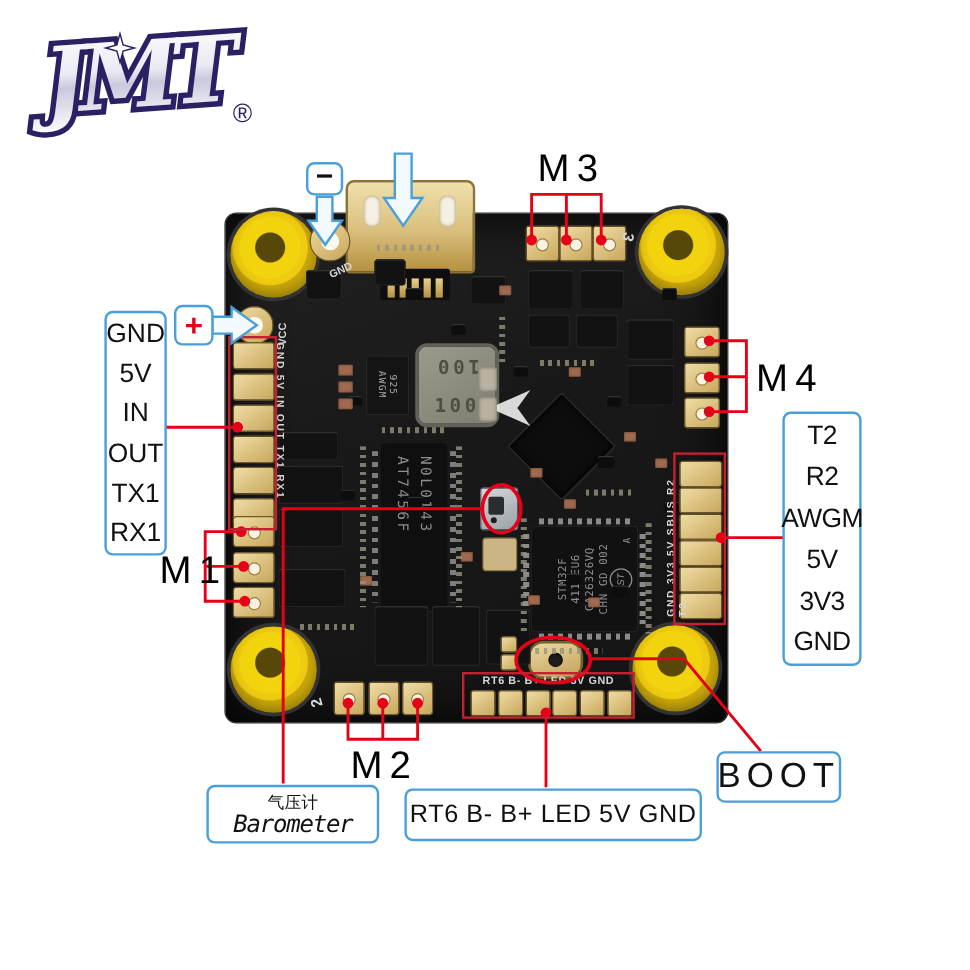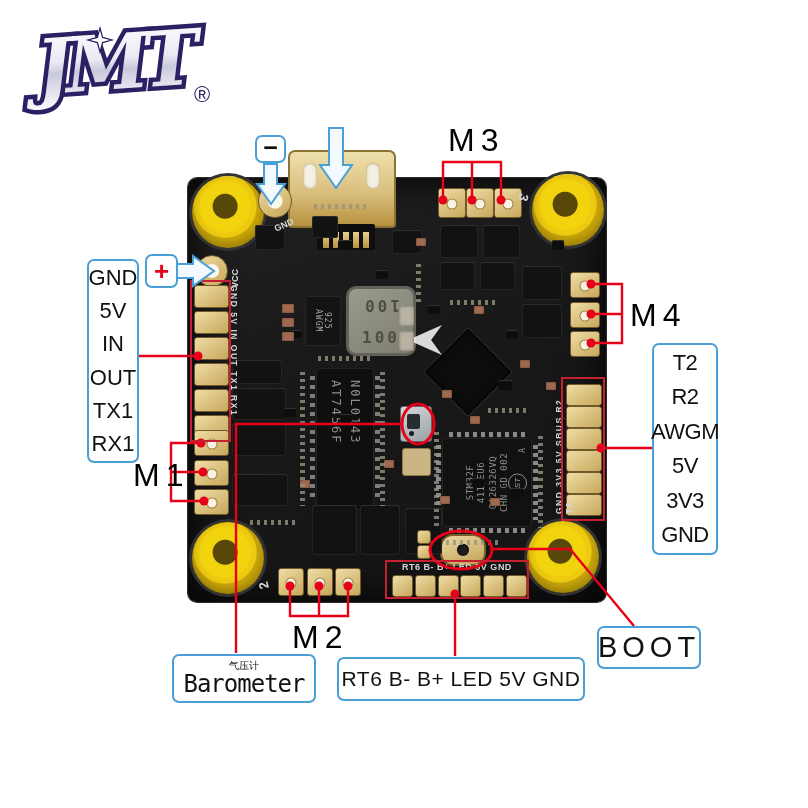--- a/index.html
+++ b/index.html
@@ -96,22 +96,22 @@
        color:#111;display:flex;align-items:center;justify-content:center;}
   #usb-box{left:300px;top:92px;width:70px;height:35px;font-size:27px;letter-spacing:2px;}
   #minus-box{left:255px;top:135px;width:31px;height:28px;font-size:25px;font-weight:bold;padding-bottom:3px;box-sizing:border-box;}
   #plus-box{left:145px;top:254px;width:29px;height:30px;font-size:26px;font-weight:bold;color:var(--accent-red,#e60018);}
   #left-pins-box{left:87px;top:259px;width:48px;height:200px;flex-direction:column;font-size:22px;}
   #left-pins-box .row{height:33.3px;display:flex;align-items:center;}
   #right-pins-box{left:652px;top:343px;width:62px;height:208px;flex-direction:column;font-size:22px;letter-spacing:-.5px;}
   #right-pins-box .row{height:34.6px;display:flex;align-items:center;}
   #boot-box{left:597px;top:626px;width:100px;height:39px;font-size:29px;letter-spacing:5px;}
   #baro-box{left:172px;top:654px;width:140px;height:45px;flex-direction:column;line-height:1;}
-  #baro-box .cn{font-size:10px;margin-bottom:1px;}
-  #baro-box .en{font-size:24px;font-family:"DejaVu Sans Mono",monospace;letter-spacing:-1px;}
+  #baro-box .cn{font-size:14px;margin-bottom:1px;}
+  #baro-box .en{font-size:20px;font-family:"DejaVu Sans Mono",monospace;letter-spacing:-1px;font-style:italic;}
   #rt6-box{left:337px;top:657px;width:244px;height:40px;font-size:21px;letter-spacing:.5px;}
   .m-label{position:absolute;font-size:32px;color:#000;letter-spacing:6px;}
 </style>
 </head>
 <body>
 
 <div class="canvas">
 
   <svg class="logo" viewBox="0 0 210 115">
     <defs>

